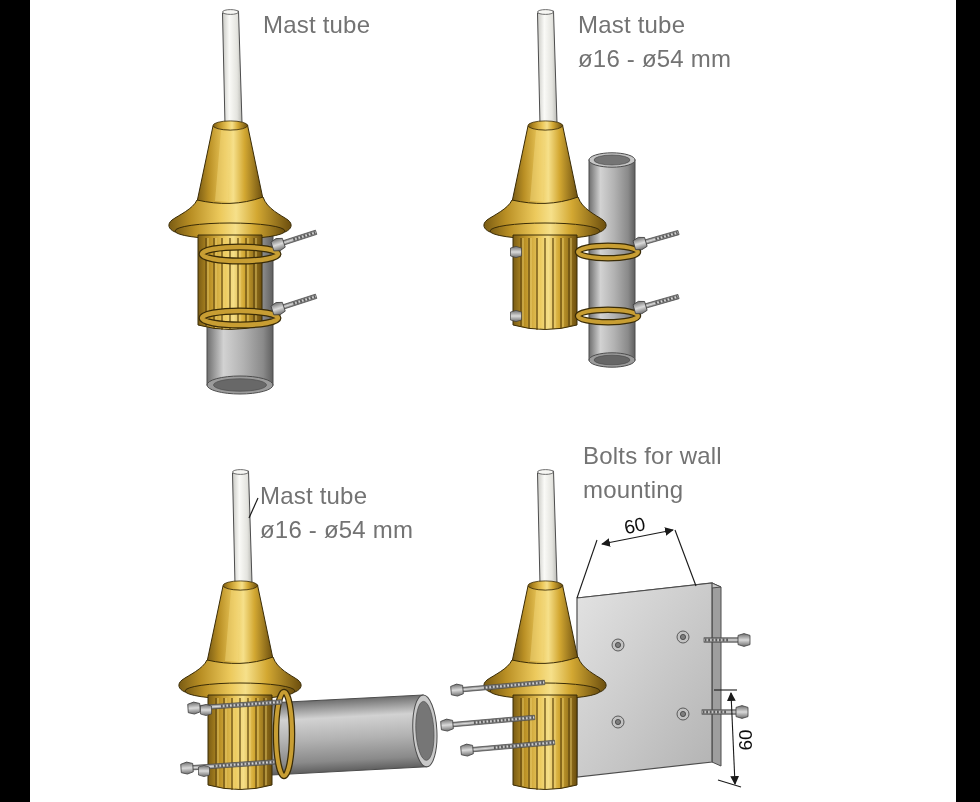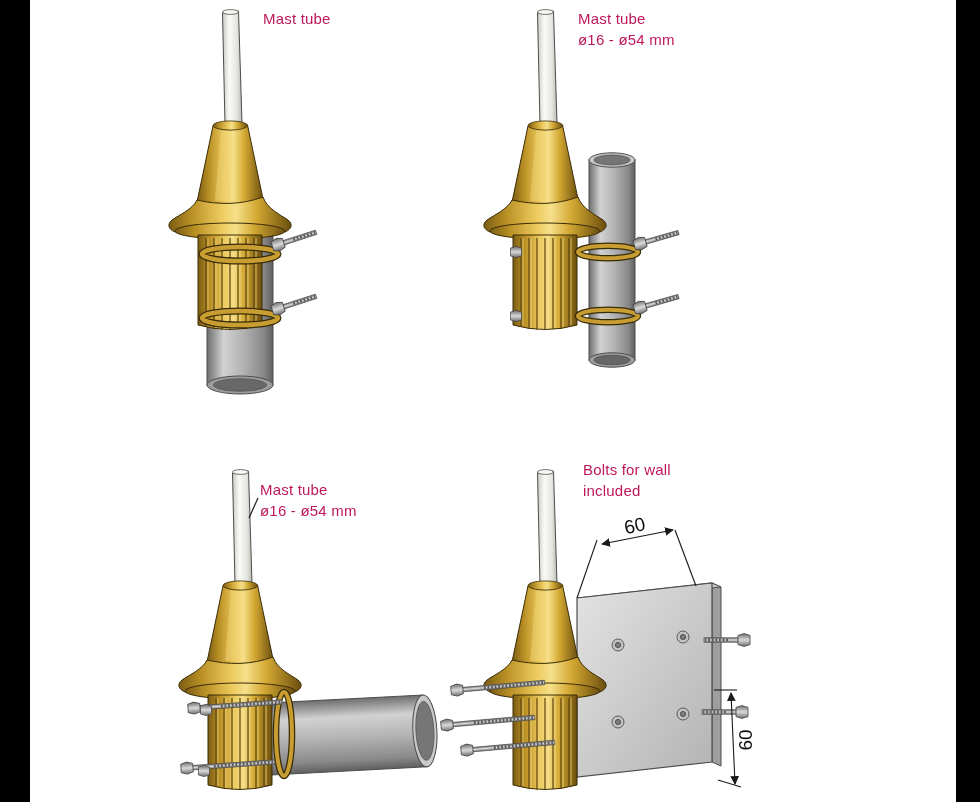--- a/index.html
+++ b/index.html
@@ -7,22 +7,22 @@
   .page {
     position:relative; width:980px; height:802px;
     background:#ffffff; overflow:hidden;
     font-family:"Liberation Sans", sans-serif;
   }
   .edge-bar { position:absolute; top:0; height:100%; background:#000; }
   .edge-bar.left  { left:0;  width:30px; }
   .edge-bar.right { right:0; width:24px; }
   .fig-svg { position:absolute; }
   .fig-label {
-    position:absolute; font-size:15px; line-height:1.42;
-    color:#be185d; letter-spacing:0.2px; white-space:nowrap;
+    position:absolute; font-size:24px; line-height:1.42;
+    color:#737373; letter-spacing:0.2px; white-space:nowrap;
   }
   .fig-label span { display:block; }
 </style>
 </head>
 <body>
 
 <div class="page">
 
   <div class="edge-bar left"></div>
   <div class="edge-bar right"></div>
@@ -222,18 +222,18 @@
   <div class="fig-label" style="left:578px; top:8px">
     <span>Mast tube</span>
     <span>ø16 - ø54 mm</span>
   </div>
 
   <div class="fig-label" style="left:260px; top:479px">
     <span>Mast tube</span>
     <span>ø16 - ø54 mm</span>
   </div>
 
-  <div class="fig-label" style="left:583px; top:459px">
+  <div class="fig-label" style="left:583px; top:439px">
     <span>Bolts for wall</span>
-    <span>included</span>
+    <span>mounting</span>
   </div>
 
 </div>
 
 </body></html>

